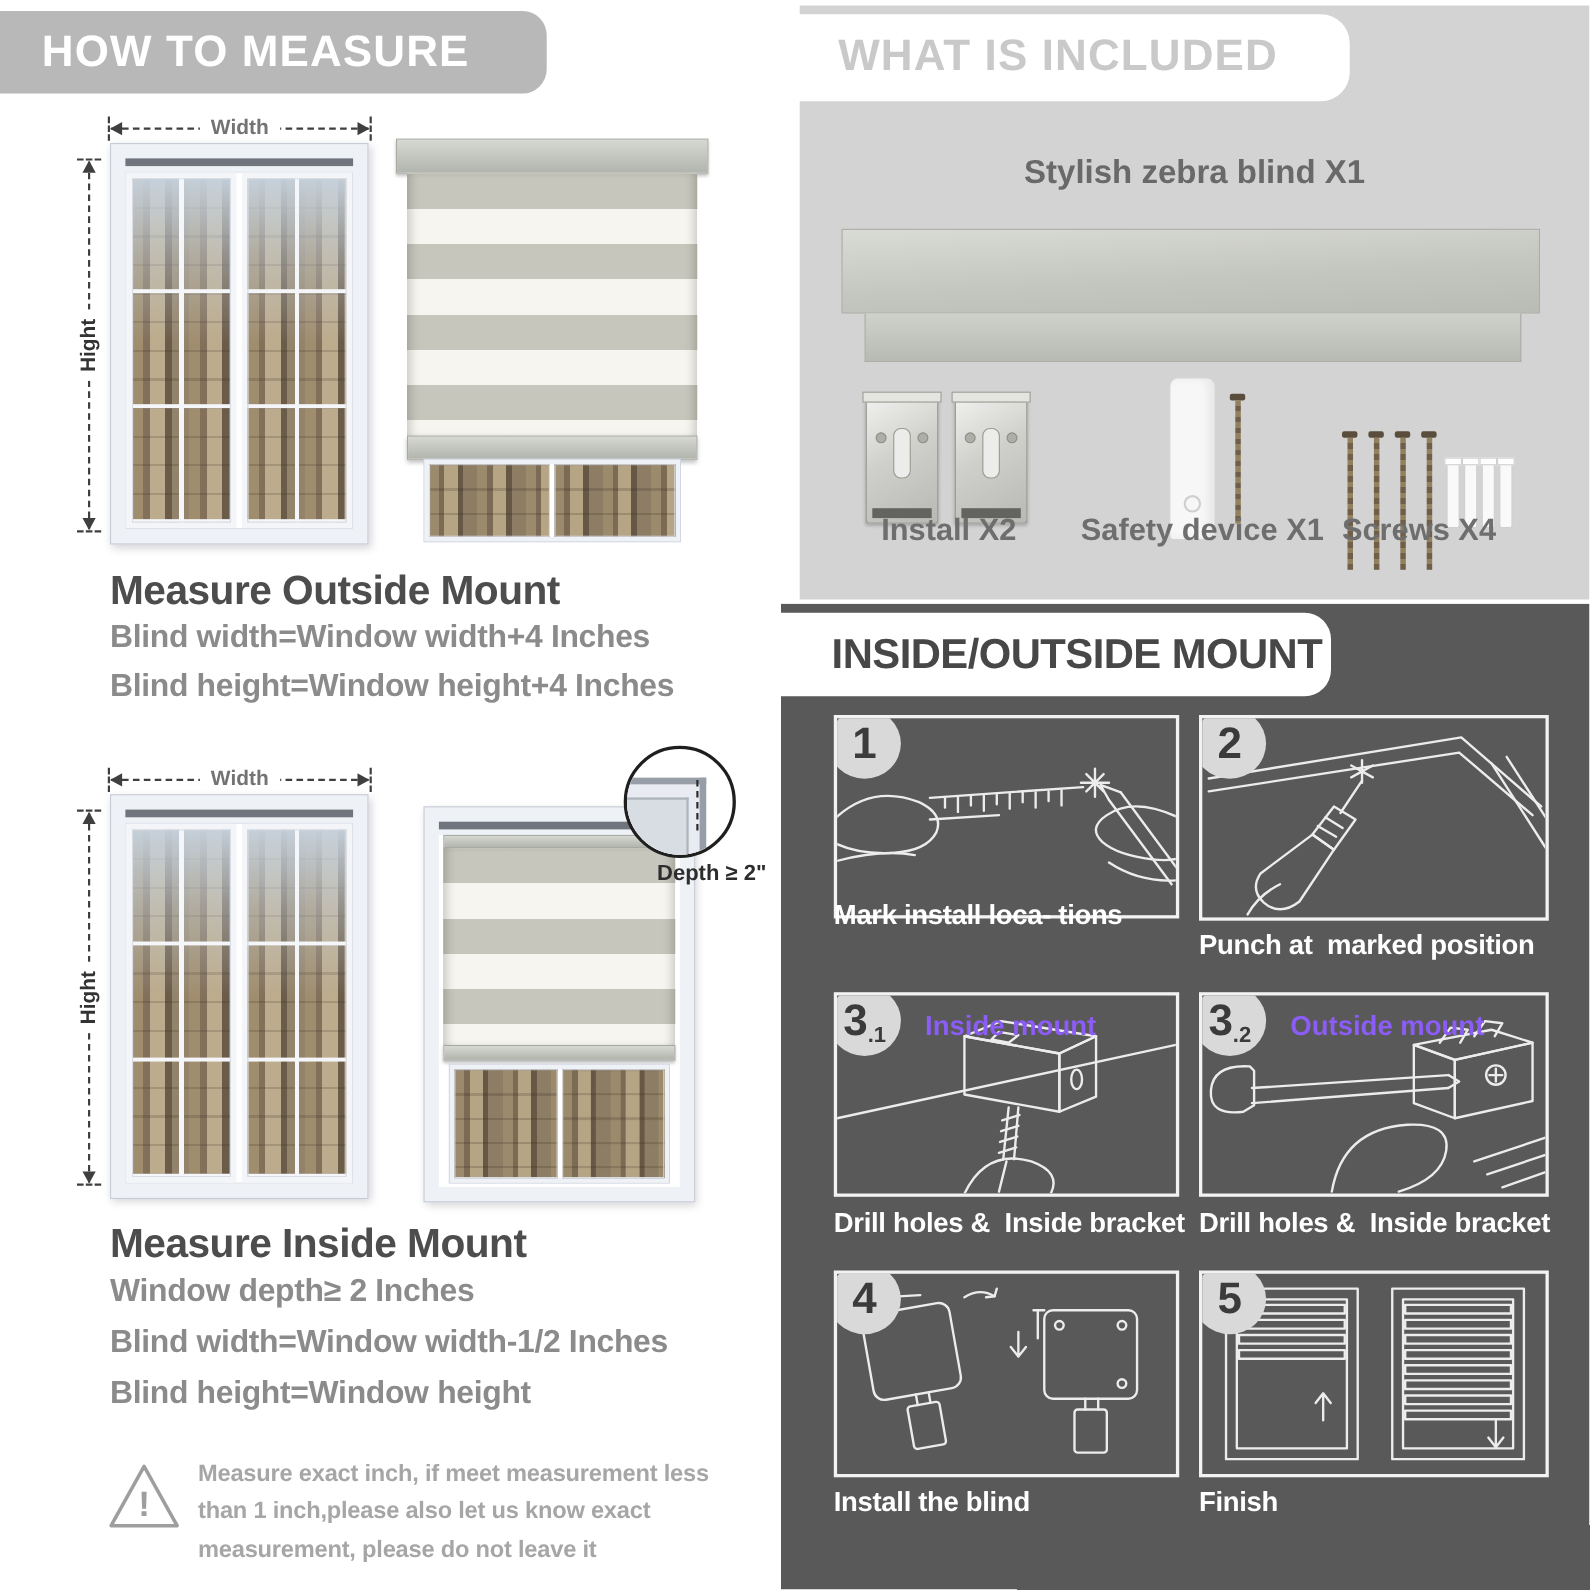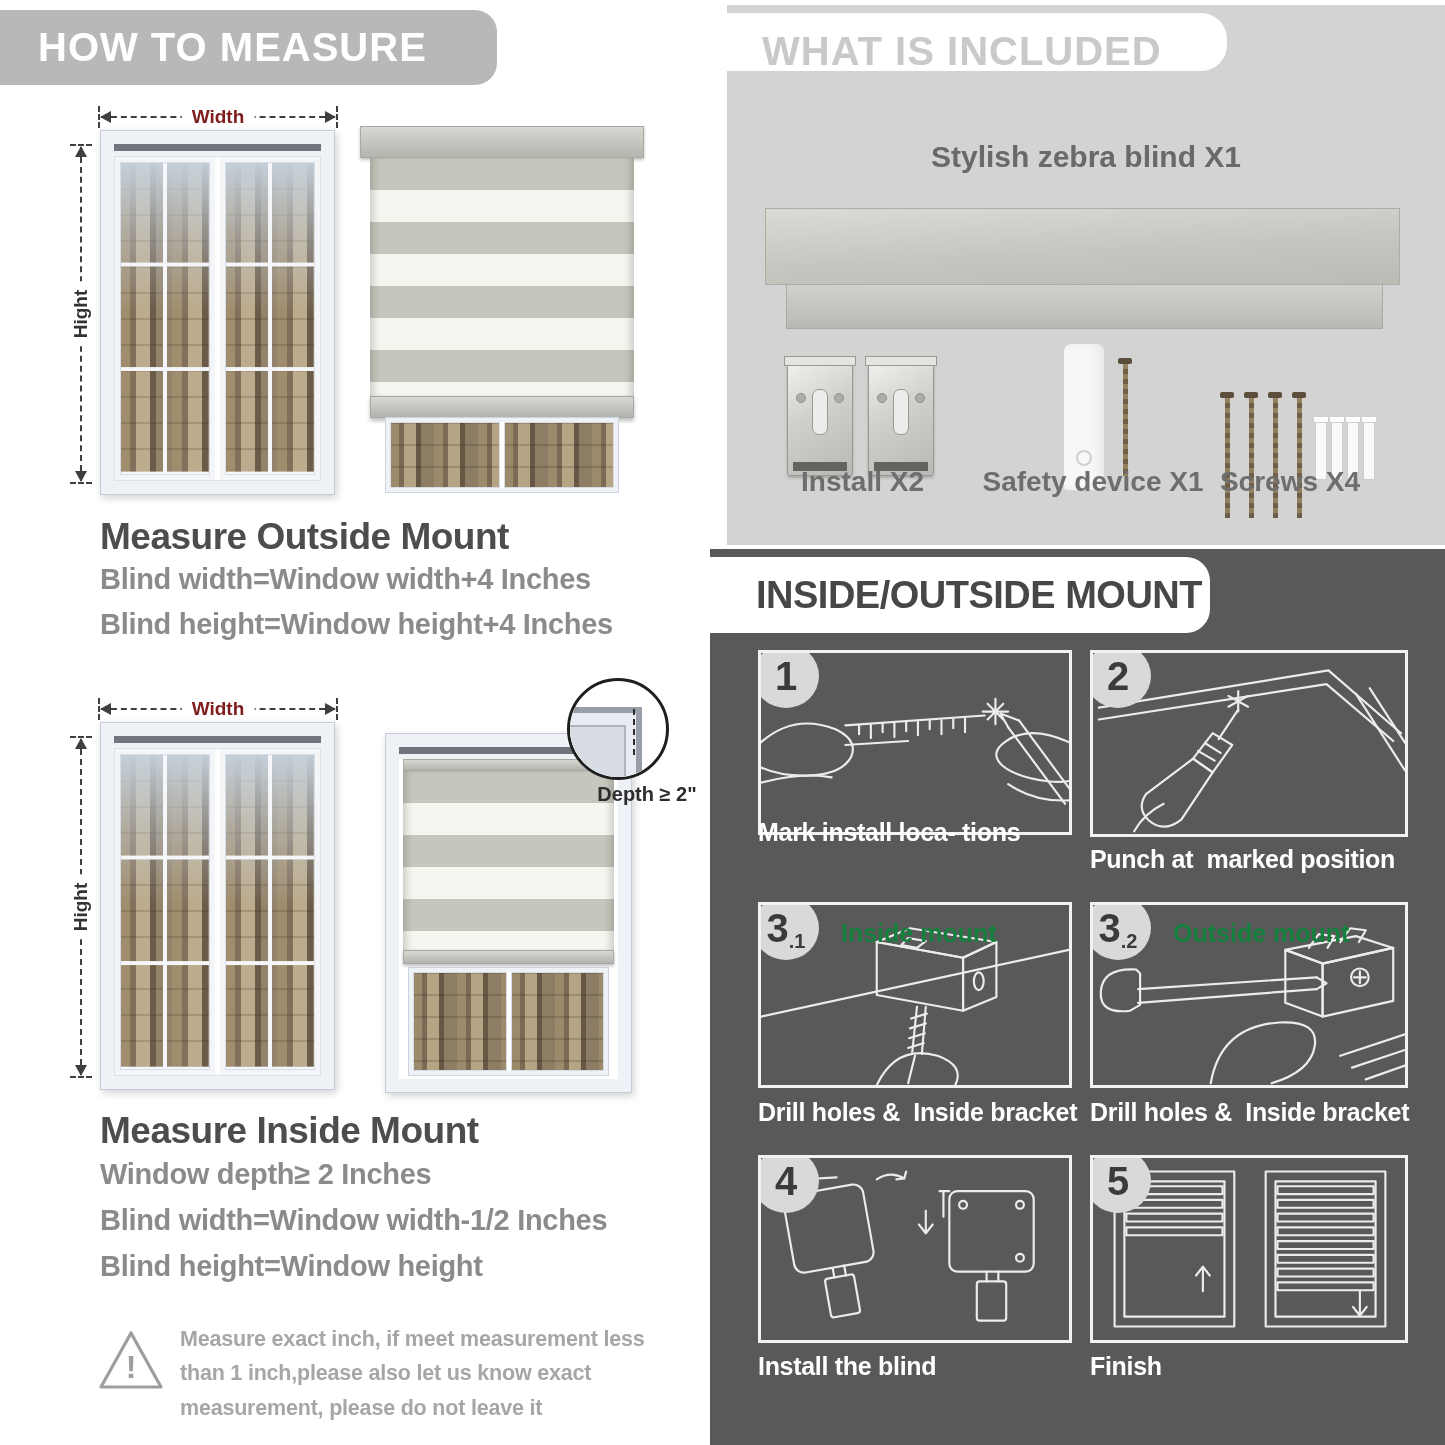--- a/index.html
+++ b/index.html
@@ -18,21 +18,21 @@
   
   .h-measure{position:absolute;height:22px;}
   .h-measure .hm-line{position:absolute;top:10px;left:3px;right:3px;border-top:2px dashed #3f3f3f;}
   .h-measure .hm-capL,.h-measure .hm-capR{position:absolute;top:0;bottom:0;width:0;border-left:2px dashed #3f3f3f;}
   .h-measure .hm-capL{left:0;} .h-measure .hm-capR{right:0;}
   .h-measure .hm-ahL,.h-measure .hm-ahR{position:absolute;top:5px;width:0;height:0;border:6px solid transparent;}
   .h-measure .hm-ahL{left:2px;border-right:11px solid #3f3f3f;border-left:0;}
   .h-measure .hm-ahR{right:2px;border-left:11px solid #3f3f3f;border-right:0;}
   .h-measure .hm-label{
     position:absolute;left:50%;top:50%;transform:translate(-50%,-50%);
-    background:#fff;padding:0 10px;font-size:19px;font-weight:bold;color:#7f1d1d;white-space:nowrap;text-align:right;
+    background:#fff;padding:0 10px;font-size:19px;font-weight:bold;color:#737373;white-space:nowrap;text-align:right;
   }
   .v-measure{position:absolute;width:22px;}
   .v-measure .vm-line{position:absolute;left:10px;top:3px;bottom:3px;border-left:2px dashed #3f3f3f;}
   .v-measure .vm-capT,.v-measure .vm-capB{position:absolute;left:0;right:0;height:0;border-top:2px dashed #3f3f3f;}
   .v-measure .vm-capT{top:0;} .v-measure .vm-capB{bottom:0;}
   .v-measure .vm-ahT,.v-measure .vm-ahB{position:absolute;left:5px;width:0;height:0;border:6px solid transparent;}
   .v-measure .vm-ahT{top:2px;border-bottom:11px solid #3f3f3f;border-top:0;}
   .v-measure .vm-ahB{bottom:2px;border-top:11px solid #3f3f3f;border-bottom:0;}
   .v-measure .vm-label{
     position:absolute;left:50%;top:50%;
@@ -83,21 +83,21 @@
   .dc-inner{position:absolute;right:40px;top:44px;left:-12px;bottom:-12px;background:#d8dce3;border-top:2px solid #aeb4bc;border-right:2px solid #aeb4bc;}
   .dc-dash{position:absolute;right:31px;top:28px;height:46px;border-left:2px dashed #2c2c2c;}
   #depth-label{position:absolute;left:572px;top:783px;width:150px;text-align:center;
     font-size:20px;font-weight:bold;color:#2d2d2d;}
   
   #warning-text{position:absolute;left:180px;top:1322px;width:480px;font-size:21.5px;
     font-weight:bold;color:#a6a6a6;line-height:1.6;letter-spacing:-0.2px;}
   
   #included-panel{position:absolute;left:727px;top:5px;width:718px;height:540px;background:#d3d3d3;}
   #included-title{
-    position:absolute;left:700px;top:13px;width:527px;height:58px;background:#fff;
+    position:absolute;left:700px;top:13px;width:527px;height:79px;background:#fff;
     border-radius:0 26px 26px 0;color:#c9c9c9;font-size:40px;font-weight:bold;
     line-height:77px;padding-left:62px;letter-spacing:1px;box-sizing:border-box;z-index:2;
   }
   #product-name{position:absolute;left:727px;top:140px;width:718px;text-align:center;
     font-size:30px;font-weight:bold;color:#696969;}
   #headrail-top{position:absolute;left:765px;top:208px;width:635px;height:77px;
     background:linear-gradient(177deg,#d9dbd5 0%,#c4c7bf 55%,#b9bcb4 100%);border:1px solid #abaea6;box-sizing:border-box;}
   #headrail-bottom{position:absolute;left:786px;top:285px;width:597px;height:44px;
     background:linear-gradient(180deg,#cfd2ca 0%,#b7bab2 100%);border:1px solid #a9aca4;border-top:none;box-sizing:border-box;}
   .bracket{position:absolute;width:64px;height:112px;border-radius:3px;
@@ -128,21 +128,21 @@
     line-height:76px;padding-left:46px;letter-spacing:-0.5px;box-sizing:border-box;z-index:2;
   }
   .step{position:absolute;border:3px solid #f2f2f2;overflow:hidden;box-sizing:border-box;}
   .step svg{position:absolute;left:0;top:0;width:100%;height:100%;}
   .step svg *{fill:none;stroke:#ececec;stroke-width:2.2;stroke-linecap:round;stroke-linejoin:round;}
   .step svg .fillbar{fill:#d9d9d9;stroke:none;}
   .badge{position:absolute;left:-8px;top:-9px;width:66px;height:64px;background:#d9d9d9;border-radius:50%;
     display:flex;align-items:center;justify-content:center;z-index:3;}
   .badge .bmain{font-size:40px;font-weight:bold;color:#3b3b3b;line-height:1;}
   .badge .bsub{font-size:20px;font-weight:bold;color:#3b3b3b;line-height:1;align-self:flex-end;margin-bottom:9px;}
-  .step-title{position:absolute;left:80px;top:14px;color:#15803d;font-size:25px;font-weight:bold;z-index:3;white-space:nowrap;}
+  .step-title{position:absolute;left:80px;top:14px;color:#8b5cf6;font-size:25px;font-weight:bold;z-index:3;white-space:nowrap;}
   .caption{position:absolute;color:#fff;font-size:25px;font-weight:bold;white-space:pre-wrap;letter-spacing:-0.3px;}
 </style>
 </head>
 <body>
 
 <div class="side-badge">
   <span>HOW TO MEASURE</span>
 </div>
 
 <div class="h-measure" style="left:98px;top:106px;width:240px;">

